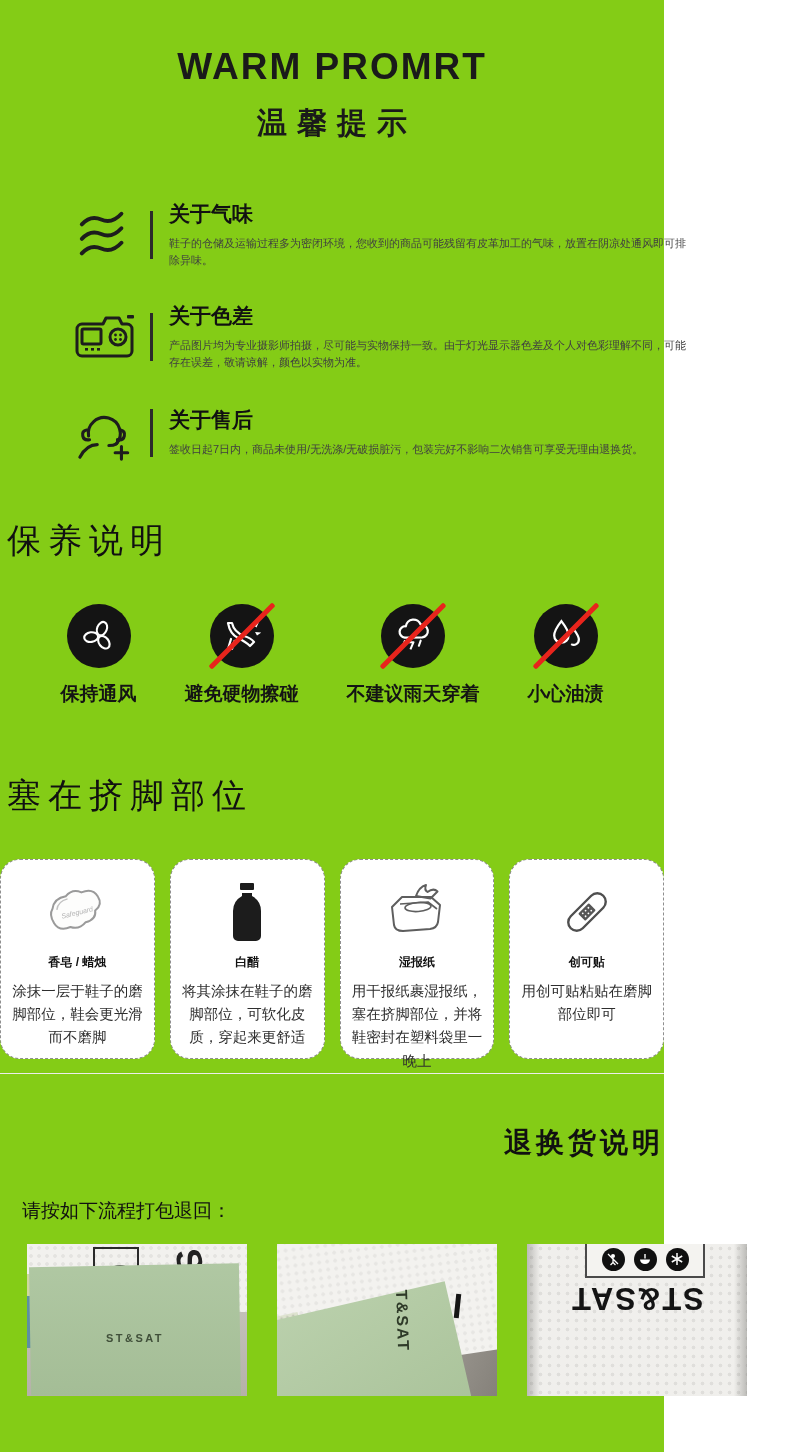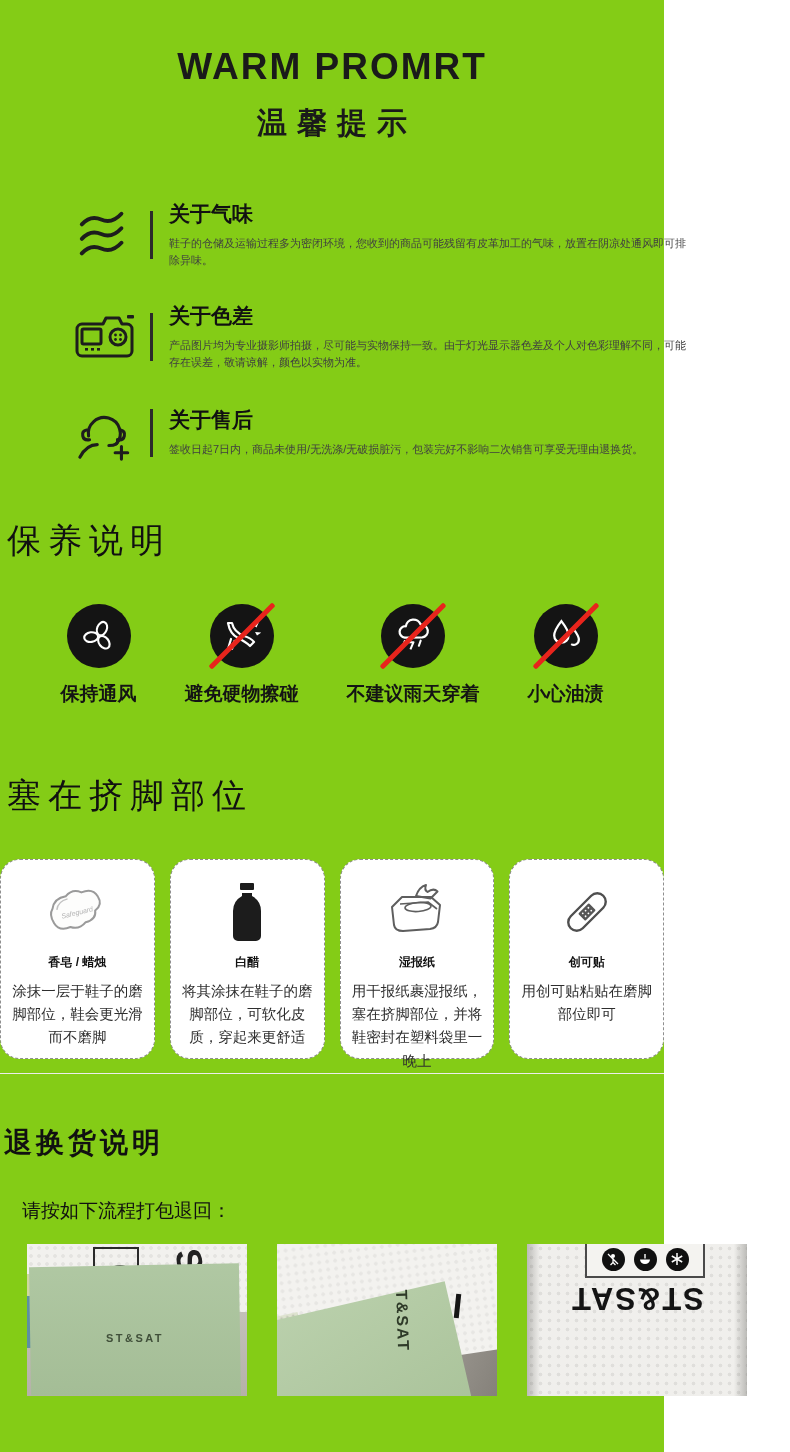--- a/index.html
+++ b/index.html
@@ -43,21 +43,21 @@
   .cards { margin-top:40px; display:flex; justify-content:center; gap:15px; }
   .card { width:167px; height:200px; border:1.5px dashed #8f8f8f; border-radius:20px;
           padding:18px 9px 0; text-align:center; background:#fff; }
   .card-icon { height:68px; display:flex; align-items:center; justify-content:center; }
   .card-title { font-size:12px; font-weight:700; margin-top:8px; color:#111; }
   .card-desc { font-size:14.5px; line-height:1.62; color:#2e2e2e; margin-top:9px; font-weight:500; }
 
   .divider { margin-top:14px; border:none; border-top:1px solid #ececec; }
 
   
-  .returns-heading { margin-top:50px; text-align:left; font-size:28px; font-weight:700; letter-spacing:4px; text-indent:4px; color:#111; }
+  .returns-heading { margin-top:50px; text-align:right; font-size:28px; font-weight:700; letter-spacing:4px; text-indent:4px; color:#111; }
   .returns-intro { margin:36px 0 12px 22px; font-size:19px; font-weight:500; color:#111; }
   .steps { display:flex; gap:30px; margin:20px 0 0 27px; }
   .step { width:220px; }
   .photo { width:220px; height:152px; position:relative; overflow:hidden; background:#ddd; }
 
   .bubble { background-color:#f0efec;
             background-image:radial-gradient(circle, rgba(0,0,0,0.07) 1.5px, rgba(0,0,0,0) 2.2px);
             background-size:9px 9px; }
 
   

